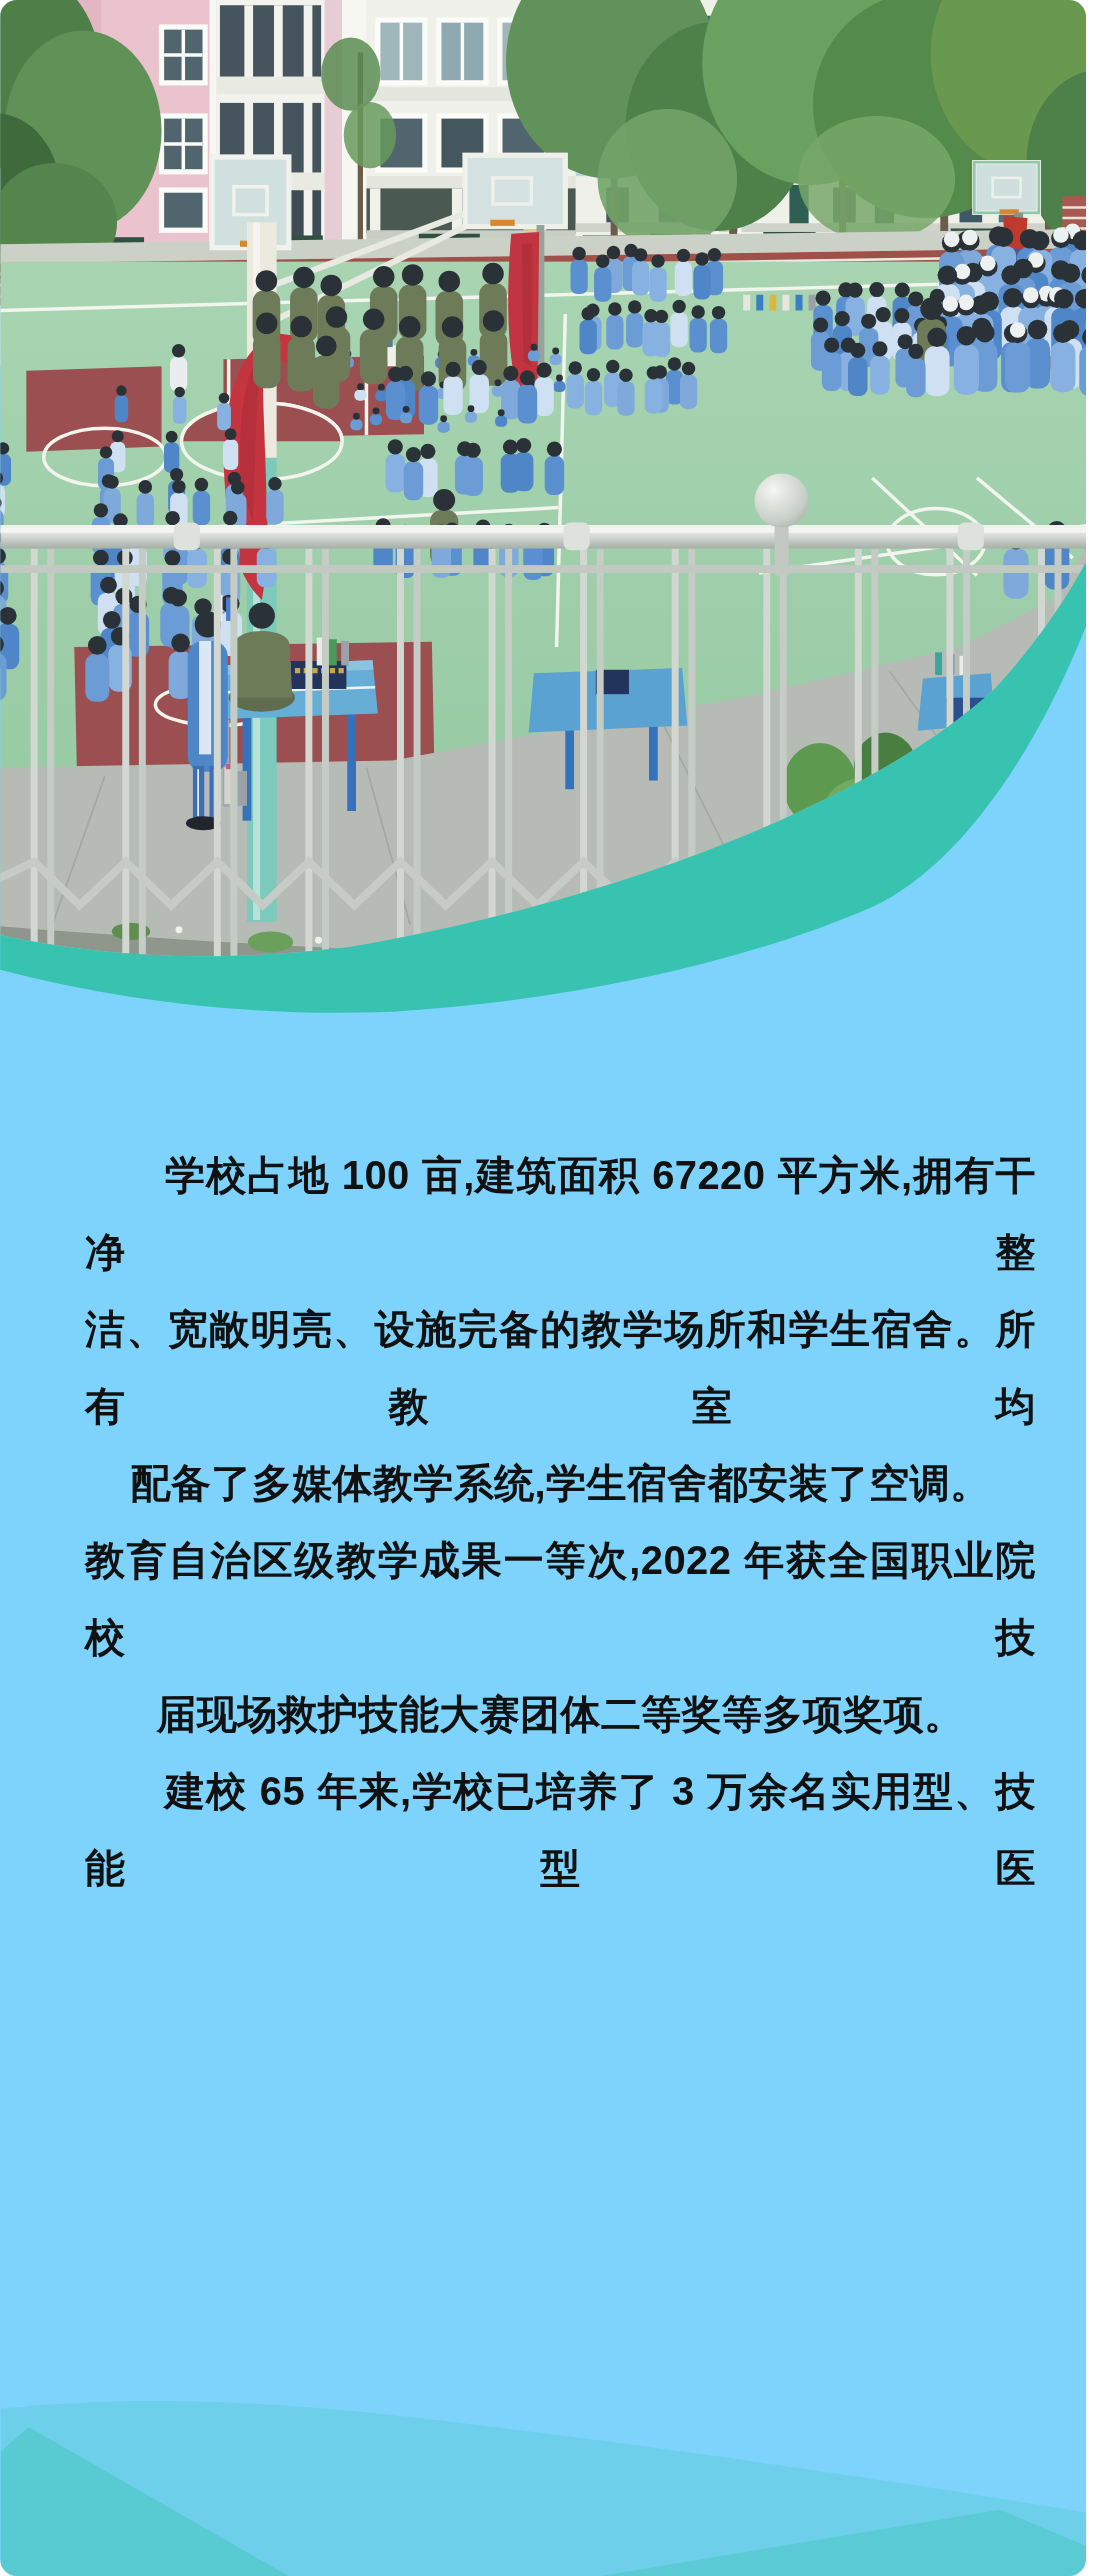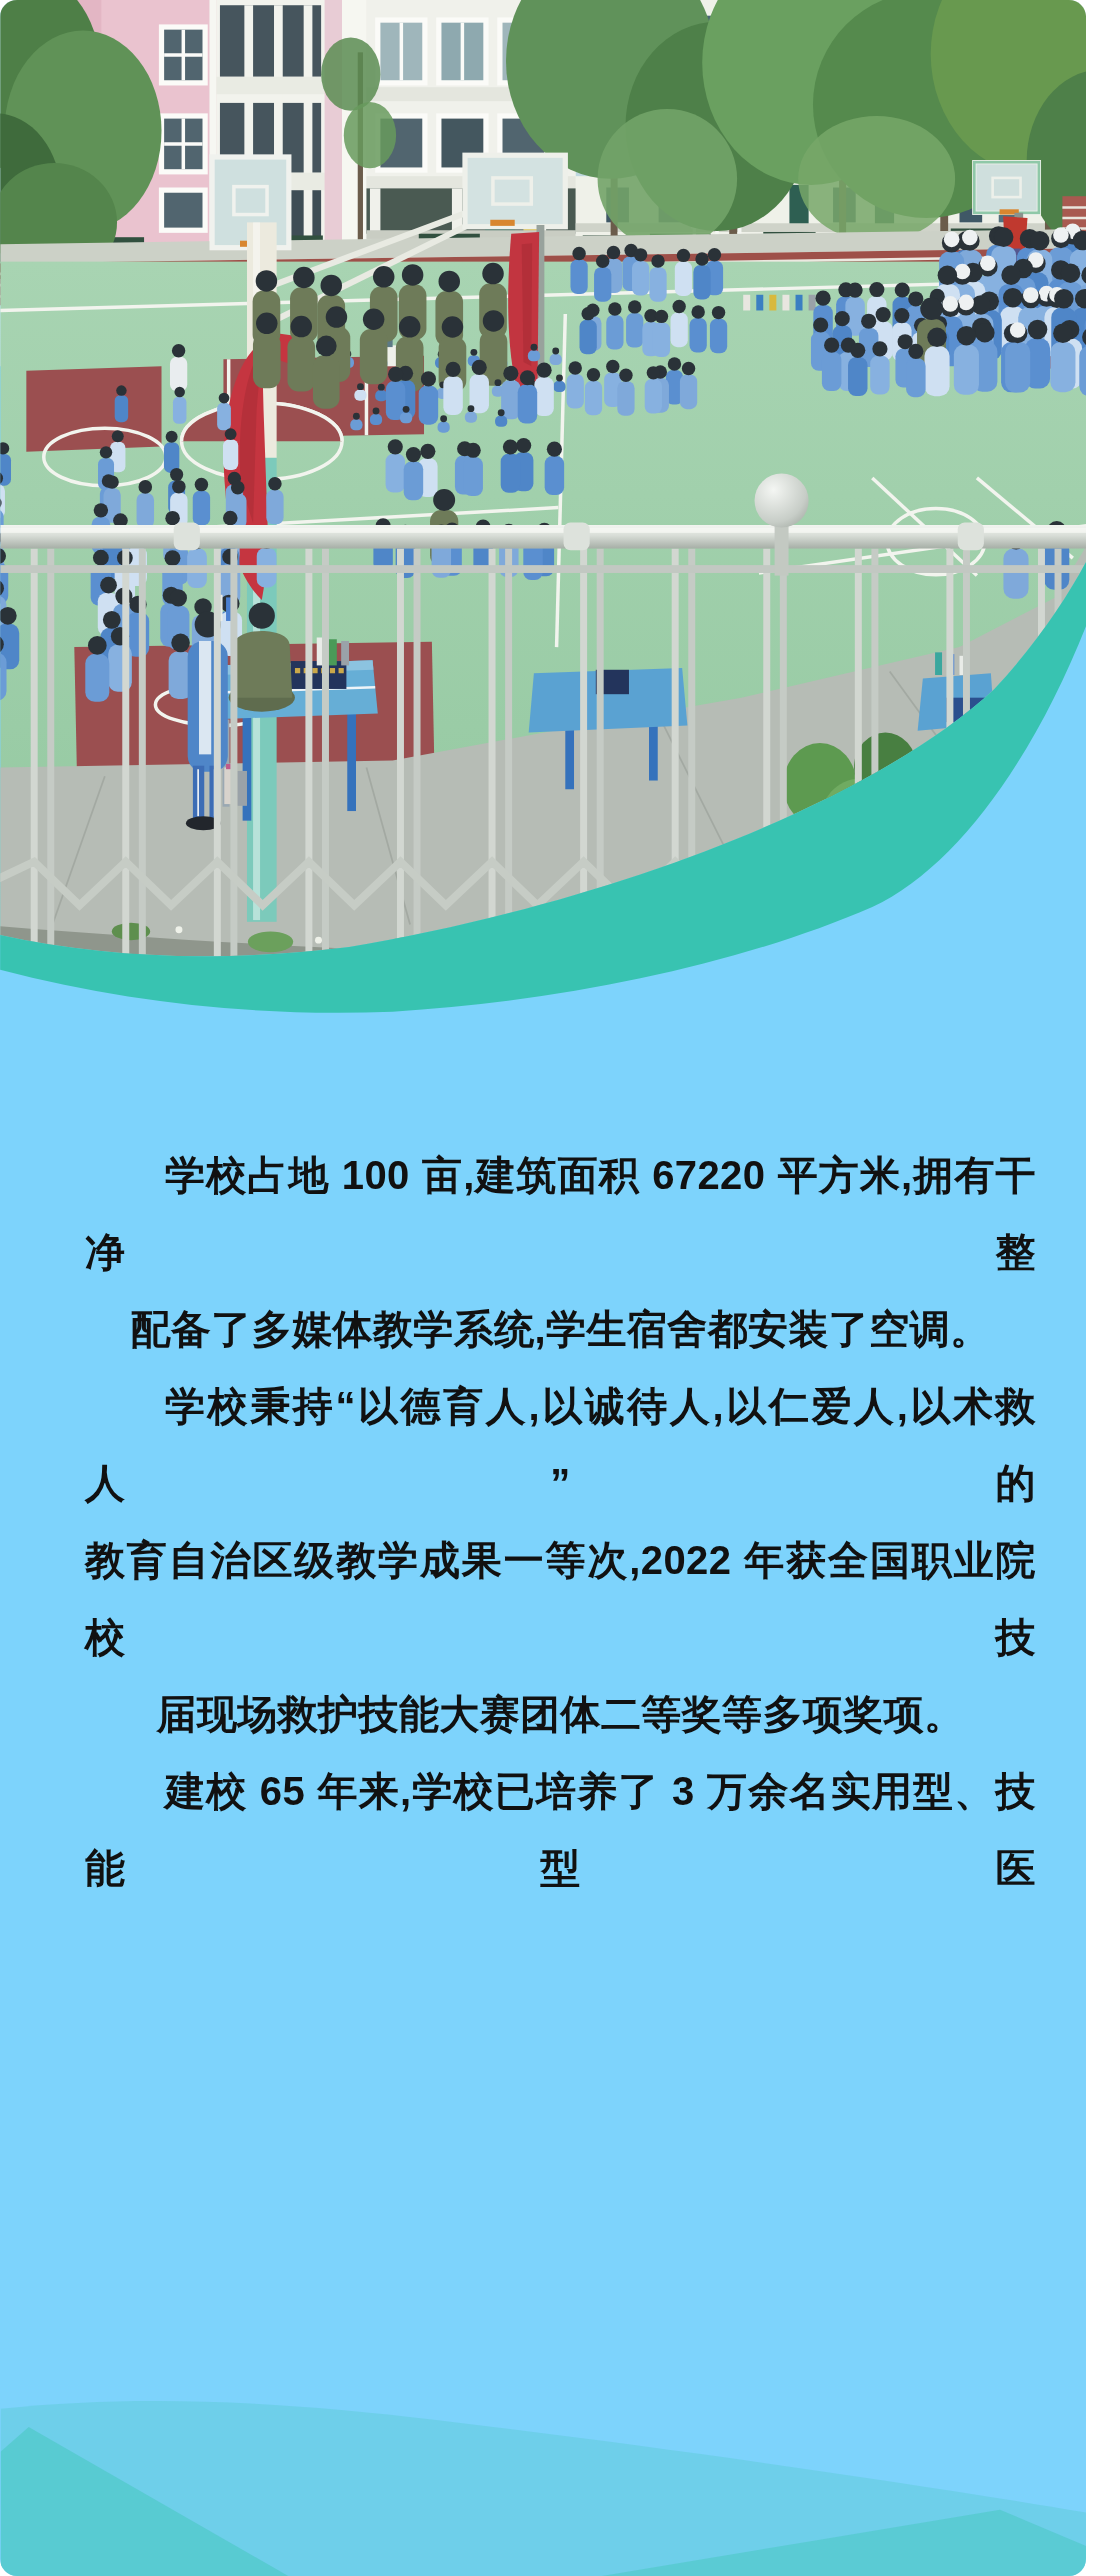--- a/index.html
+++ b/index.html
@@ -1267,22 +1267,22 @@
     </g>
   </g>
 
   <path style="fill:var(--teal,#38c3b1)" d="M0,1072 C120,1098 250,1104 400,1086 C700,1035 1000,920 1140,790 C1222,702 1266,612 1285,552
        L1285,598
        C1230,800 1120,985 1000,1040 C850,1105 650,1148 450,1160 C300,1166 150,1151 0,1112 Z"></path>
 </svg>
 
 <div class="article" id="article" style="color: rgb(17, 17, 17);">
       <div class="text-line indent fill">学校占地 100 亩,建筑面积 67220 平方米,拥有干净整</div>
+      <div class="text-line fill">洁、宽敞明亮、设施完备的教学场所和学生宿舍。所有教室均</div>
       <div class="text-line">配备了多媒体教学系统,学生宿舍都安装了空调。</div>
-      <div class="text-line indent fill">学校秉持“以德育人,以诚待人,以仁爱人,以术救人”的</div>
       <div class="text-line fill">教育自治区级教学成果一等次,2022 年获全国职业院校技</div>
       <div class="text-line">届现场救护技能大赛团体二等奖等多项奖项。</div>
       <div class="text-line indent fill">建校 65 年来,学校已培养了 3 万余名实用型、技能型医</div>
     </div>
 
 <svg class="wave" viewBox="0 0 1285 225" xmlns="http://www.w3.org/2000/svg">
   <path style="fill:rgba(var(--waveRGB,62,198,181),0.24)" d="M0,33 C150,18 300,22 500,46 C750,76 1050,118 1285,159 L1285,225 L0,225 Z"></path>
   <polygon style="fill:rgba(var(--waveRGB,62,198,181),0.45)" points="0,82 32,54 330,225 0,225"></polygon>
   <polygon style="fill:rgba(var(--waveRGB,62,198,181),0.42)" points="690,225 1147,149 1285,207 1285,225"></polygon>
 </svg>

